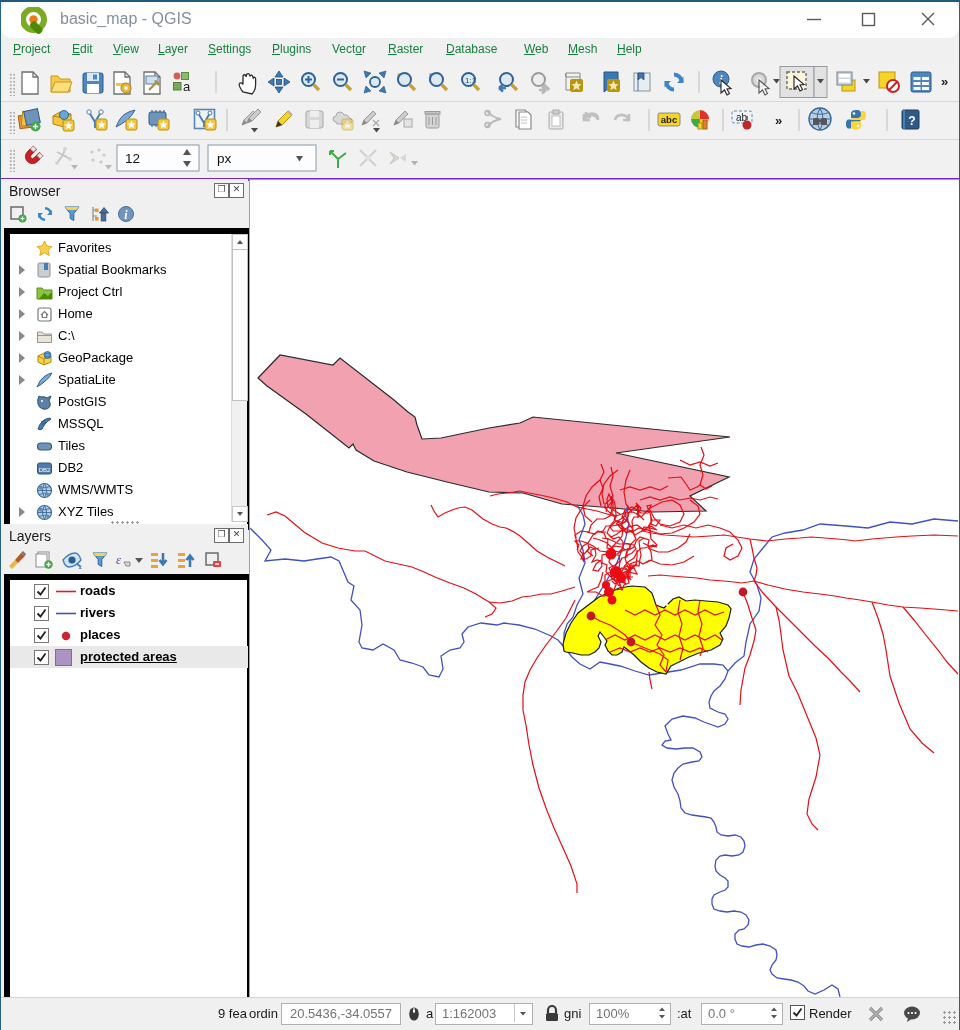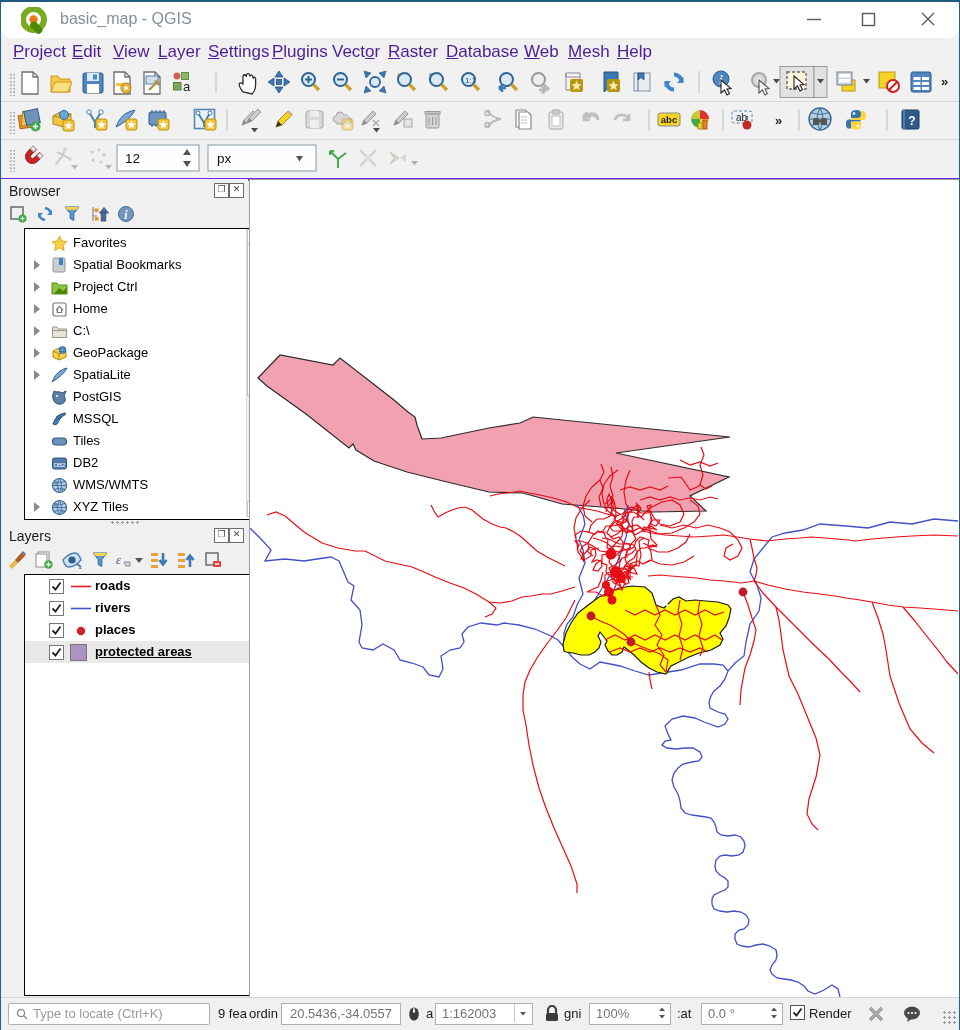--- a/index.html
+++ b/index.html
@@ -5,36 +5,36 @@
   html,body{margin:0;padding:0;}
   body{width:960px;height:1030px;position:relative;overflow:hidden;
        font-family:"Liberation Sans",sans-serif;background:#f0f0f0;}
   .abs{position:absolute;}
   #frame{position:absolute;left:0;top:0;width:958px;height:1028px;border:1px solid #26618a;border-top:2px solid #1f5a7e;pointer-events:none;}
   
   #titlebar{left:1px;top:1px;width:958px;height:37px;background:#ffffff;border-radius:11px;}
   #title-text{left:59px;top:9px;font-size:16px;color:#84909c;}
   
   #menubar{left:1px;top:38px;width:772px;height:26px;background:#f0f0f0;
-           font-size:17px;color:#4c1d95;}
+           font-size:12px;color:#15803d;}
   #menubar span{position:absolute;top:4px;}
   #menubar u{text-decoration:underline;}
   
   .tbrow{left:1px;width:958px;background:#f1f1f1;}
   #tb1{top:64px;height:37px;border-bottom:1px solid #d8d8d8;}
   #tb2{top:102px;height:37px;border-bottom:1px solid #d8d8d8;}
   #tb3{top:140px;height:38px;border-bottom:3px solid #6d28d9;}
   .grip{width:7px;height:24px;
     background-image:radial-gradient(circle,#a8a8a8 0.9px,transparent 1.1px);
     background-size:3.5px 3.5px;background-position:1px 1px;}
   
   .ptitle{font-size:14px;color:#1a1a1a;}
   .pbtn{width:13px;height:13px;border:1px solid #6c6c6c;background:#fdfdfd;
         color:#444;font-size:9px;line-height:11px;text-align:center;}
-  .treebox{background:#ffffff;border:1px solid #000000;margin-left:20px;}
+  .treebox{background:#ffffff;border:6px solid #000000;}
   .titem{position:absolute;font-size:13px;color:#000;height:22px;line-height:22px;}
   
   #statusbar{left:1px;top:997px;width:958px;height:32px;background:#f0f0f0;
              border-top:1px solid #d4d4d4;font-size:13px;color:#1a1a1a;}
   .sbox{position:absolute;background:#fff;border:1px solid #b0b0b0;height:20px;
         line-height:20px;font-size:13px;color:#737373;}
   svg{display:block;}
 </style>
 </head>
 <body>
@@ -791,27 +791,20 @@
       <circle cx="616" cy="572" r="6"></circle>
       <circle cx="621" cy="578" r="5"></circle>
       <circle cx="609" cy="592" r="5"></circle>
       <circle cx="612" cy="600" r="4.5"></circle>
       <circle cx="606" cy="585" r="4"></circle>
     </g>
   </svg>
 </div>
 
 <div id="statusbar" class="abs">
-  <div class="sbox" style="left:7px;top:5px;width:200px;border-radius:2px;color:#999">
-    <svg class="abs" style="left:6px;top:3px" width="14" height="14" viewBox="0 0 14 14">
-      <circle cx="6" cy="6" r="3.6" fill="none" stroke="#8a8a8a" stroke-width="1.3"></circle>
-      <line x1="8.7" y1="8.7" x2="12" y2="12" stroke="#8a8a8a" stroke-width="1.3"></line>
-    </svg>
-    <span style="margin-left:24px">Type to locate (Ctrl+K)</span>
-  </div>
   <span class="abs" style="left:217px;top:8px">9 fea</span>
   <span class="abs" style="left:248px;top:8px">ordin</span>
   <div class="sbox" style="left:280px;top:5px;width:118px;text-align:center">20.5436,-34.0557</div>
   <svg class="abs" style="left:403px;top:5px" width="20" height="20" viewBox="0 0 20 20">
     <ellipse cx="10" cy="11" rx="4.8" ry="6.6" fill="#3a3a3a"></ellipse>
     <line x1="10" y1="5" x2="10" y2="10" stroke="#fff" stroke-width="1.2"></line>
     <circle cx="10" cy="8" r="1.2" fill="#fff"></circle>
     </svg>
   <span class="abs" style="left:425px;top:8px">a</span>
   <div class="sbox" style="left:434px;top:5px;width:96px">

